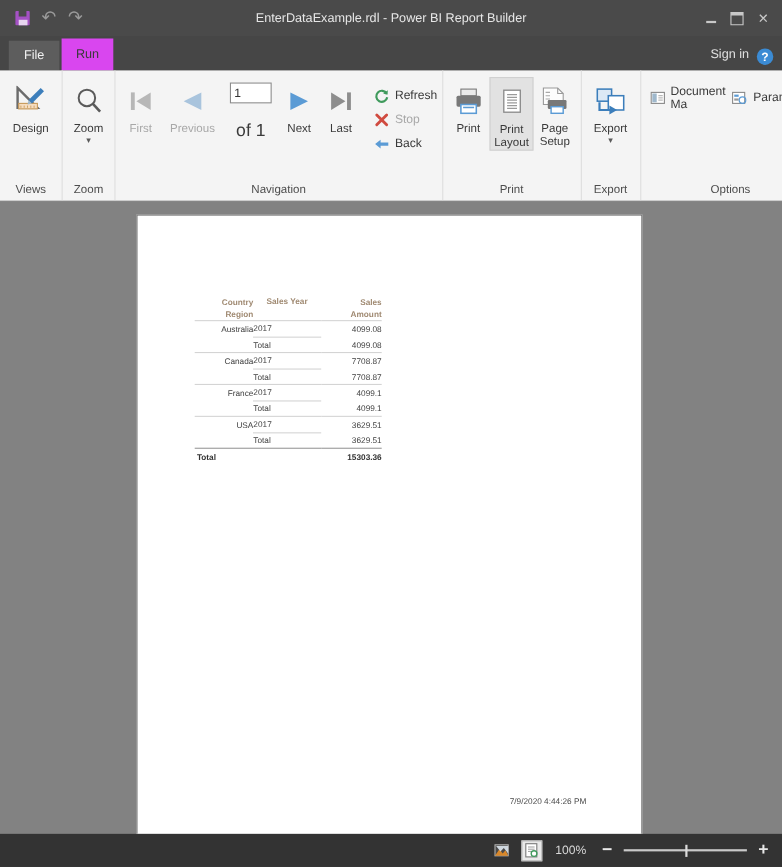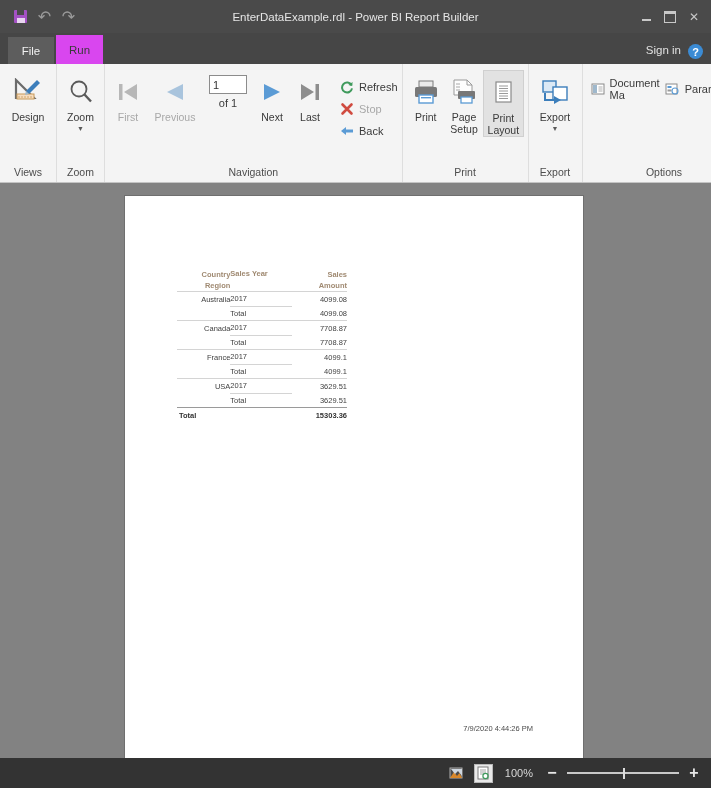--- a/index.html
+++ b/index.html
@@ -231,23 +231,23 @@
     height: 19px;
     border: 1px solid #8c8c8c;
     background: #fff;
     font-size: 11px;
     color: #333;
     padding: 0 3px;
     box-sizing: border-box;
     line-height: 17px;
   }
   .ofline {
-    font-size: 11px;
+    font-size: 16px;
     color: #3a3a3a;
-    margin-top: 3px;
+    margin-top: 17px;
   }
   .navstack { display: flex; flex-direction: column; align-items: center; width: 50px; padding-top: 5px; }
 
   .dialoglauncher {
     position: absolute;
     right: 2px;
     bottom: 22px;
     font-size: 7px;
     color: #3b6fb0;
   }
@@ -291,21 +291,21 @@
     color: #a08a72;
     font-weight: bold;
     font-size: 7.5px;
     height: 10px;
     vertical-align: bottom;
     padding-bottom: 1px;
   }
   .col-country { width: 52px; text-align: right; padding-right: 2px; }
   .col-year    { width: 62px; text-align: left; padding-left: 4px; }
   .col-amount  { width: 56px; text-align: right; padding-right: 2px; }
-  th.col-year  { padding-left: 0; }
+  th.col-year  { text-align: center; padding-left: 0; }
   .rtable tbody td { border-top: 1px solid #d4d4d4; }
   .rtable tbody tr.sub td.col-country { border-top: none; }
   .rtable tbody tr.sub td.col-amount { border-top: none; }
   .rtable tbody tr.grand td {
     border-top: 1px solid #9a9a9a;
     font-weight: bold;
     color: #333;
     height: 15px;
   }
   .rtable tbody tr.grand td.col-country { text-align: left; padding-left: 2px; }
@@ -519,40 +519,40 @@
           <span class="ico">
             <svg width="28" height="26" viewBox="0 0 28 26">
               <rect x="7" y="2" width="14" height="6" fill="#eaeaea" stroke="#7a7a7a" stroke-width="1"></rect>
               <rect x="3" y="8" width="22" height="10" rx="1.5" fill="#787878"></rect>
               <rect x="7" y="16" width="14" height="8" fill="#fff" stroke="#5b9bd5" stroke-width="1.4"></rect>
               <rect x="9" y="18" width="10" height="1.4" fill="#5b9bd5"></rect>
             </svg>
           </span>
           <span class="lbl">Print</span>
         </div>
+        <div class="bigbtn sel" style="width:42px">
+          <span class="ico">
+            <svg width="24" height="26" viewBox="0 0 24 26">
+              <rect x="5" y="2" width="15" height="20" fill="#fff" stroke="#8a8a8a" stroke-width="1.2"></rect>
+              <path d="M8 6 h9 M8 8.5 h9 M8 11 h9 M8 13.5 h9 M8 16 h9 M8 18.5 h9" stroke="#9a9a9a" stroke-width="1"></path>
+            </svg>
+          </span>
+          <span class="lbl">Print Layout</span>
+        </div>
         <div class="bigbtn" style="width:40px">
           <span class="ico">
             <svg width="28" height="26" viewBox="0 0 28 26">
               <path d="M4 1 L17 1 L22 6 L22 16 L4 16 Z" fill="#fdfdfd" stroke="#9a9a9a" stroke-width="1"></path>
               <path d="M17 1 L17 6 L22 6" fill="none" stroke="#9a9a9a" stroke-width="1"></path>
               <path d="M6 5 h4 M6 8 h4 M6 11 h4" stroke="#a8a8a8" stroke-width="1"></path>
               <rect x="8" y="12" width="17" height="8" rx="1" fill="#787878"></rect>
               <rect x="11" y="18" width="11" height="6" fill="#fff" stroke="#5b9bd5" stroke-width="1.3"></rect>
             </svg>
           </span>
           <span class="lbl">Page Setup</span>
-        </div>
-        <div class="bigbtn sel" style="width:42px">
-          <span class="ico">
-            <svg width="24" height="26" viewBox="0 0 24 26">
-              <rect x="5" y="2" width="15" height="20" fill="#fff" stroke="#8a8a8a" stroke-width="1.2"></rect>
-              <path d="M8 6 h9 M8 8.5 h9 M8 11 h9 M8 13.5 h9 M8 16 h9 M8 18.5 h9" stroke="#9a9a9a" stroke-width="1"></path>
-            </svg>
-          </span>
-          <span class="lbl">Print Layout</span>
         </div>
       </div>
       <div class="rgroup-title">Print</div>
     </div>
 
     <div class="rgroup" style="width:54px">
       <div class="rgroup-body">
         <div class="bigbtn" style="width:46px">
           <span class="ico">
             <svg width="28" height="26" viewBox="0 0 28 26">

